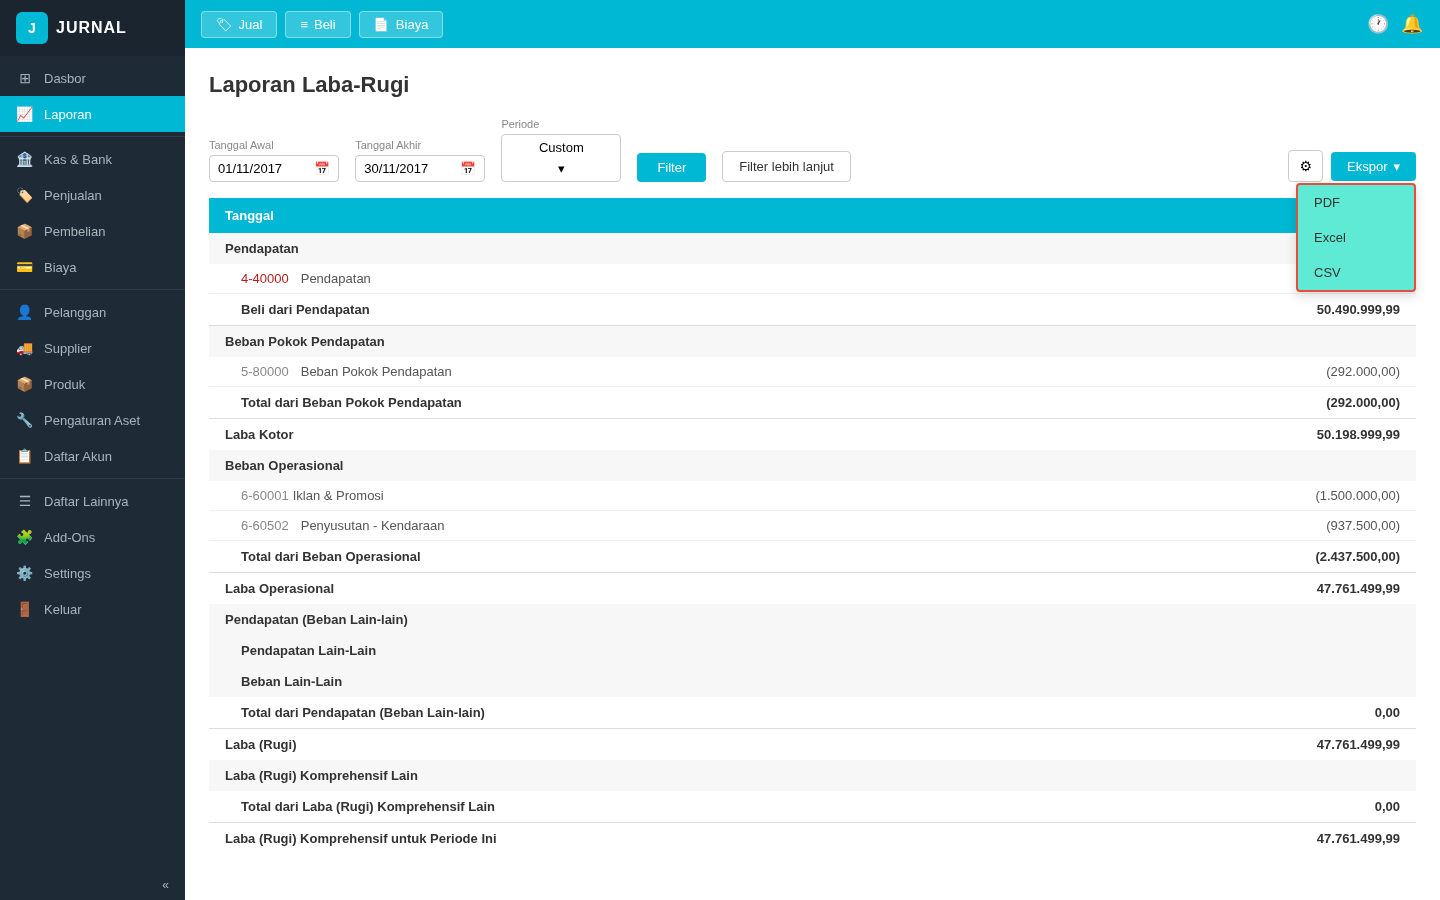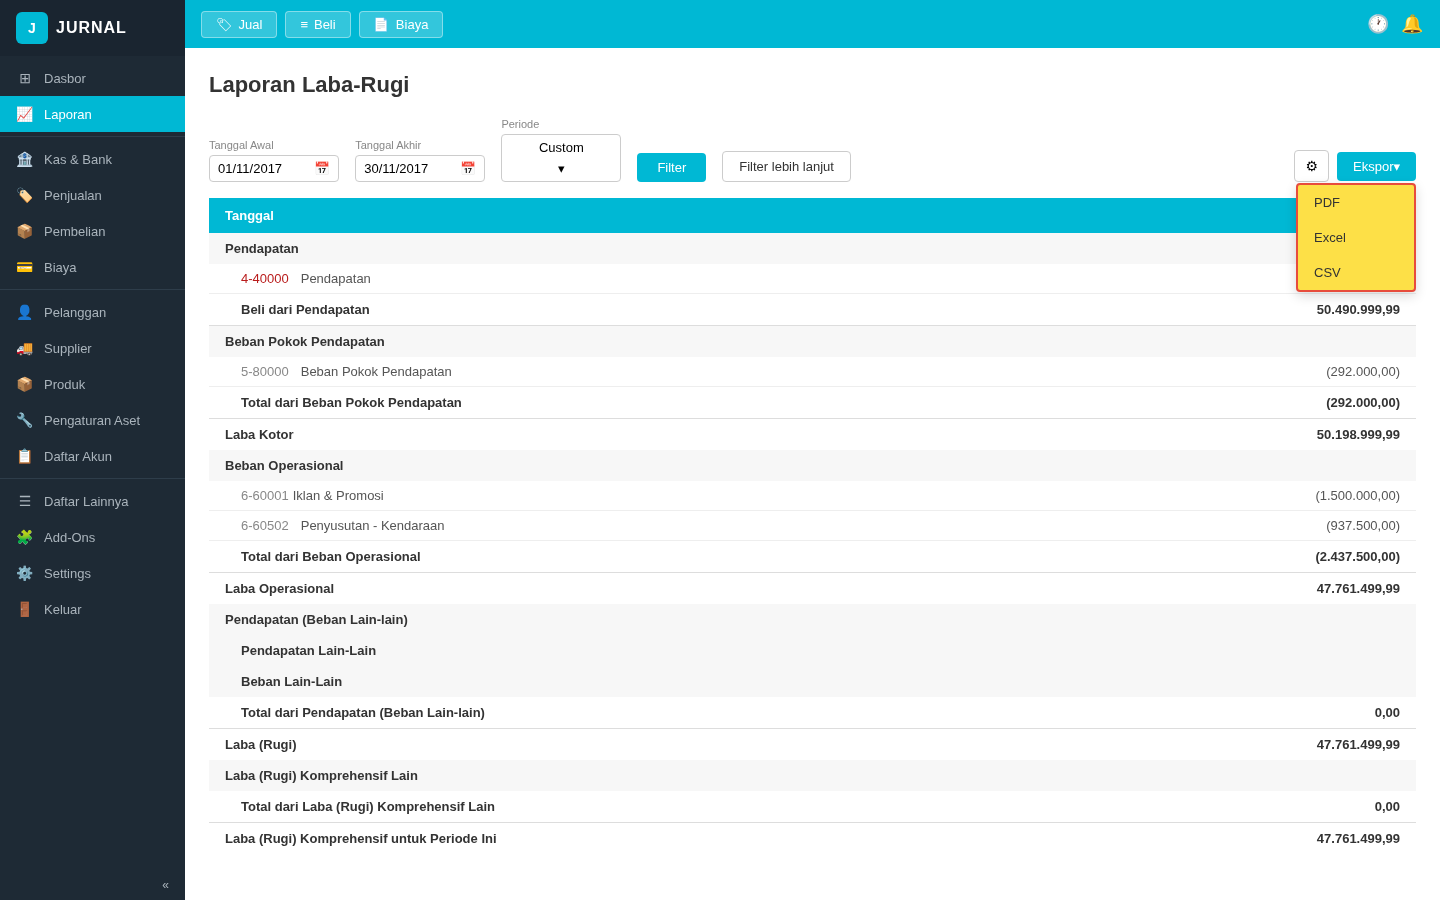--- a/index.html
+++ b/index.html
@@ -167,29 +167,30 @@
     .btn-export {
       background: #00b8d4;
       color: white;
       border: none;
       padding: 7px 16px;
       border-radius: 4px;
       cursor: pointer;
       font-size: 13px;
       display: flex;
       align-items: center;
+      gap: 6px;
       position: relative;
     }
 
     
     .export-dropdown {
       position: absolute;
       top: 100%;
       right: 0;
-      background: #fde047;
+      background: #5eead4;
       border: 2px solid #e74c3c;
       border-radius: 4px;
       box-shadow: 0 4px 12px rgba(0,0,0,0.15);
       min-width: 120px;
       z-index: 100;
       margin-top: 2px;
     }
     .export-dropdown-item {
       padding: 10px 16px;
       cursor: pointer;

